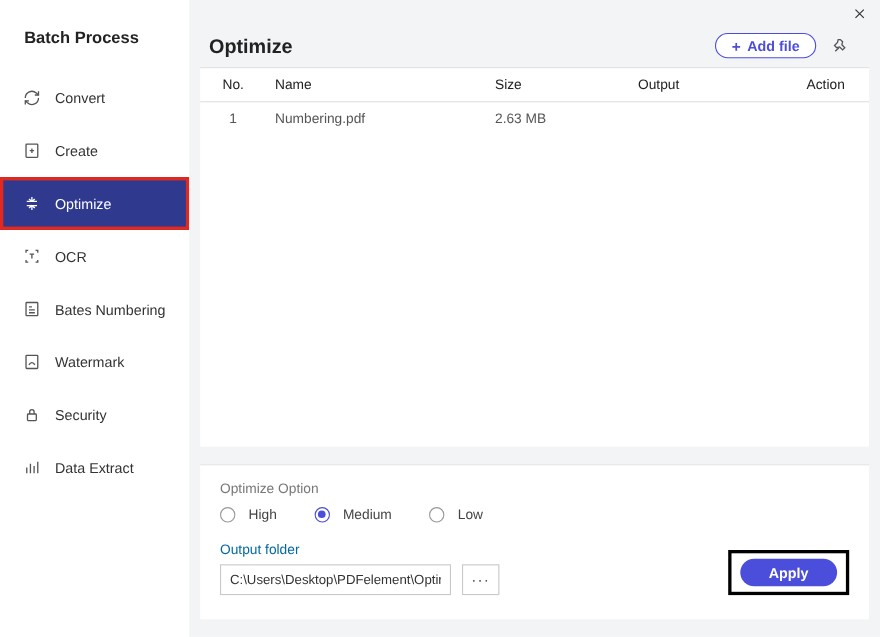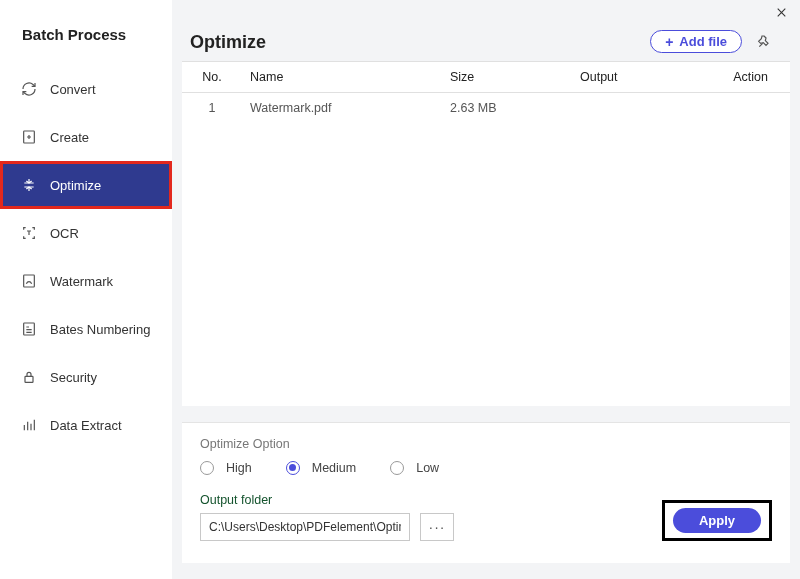--- a/index.html
+++ b/index.html
@@ -190,21 +190,21 @@
     border-radius: 50%;
   }
   .output-row {
     display: flex;
     align-items: flex-end;
     justify-content: space-between;
   }
   .output-left { display: flex; flex-direction: column; }
   .output-label {
     font-size: 12.5px;
-    color: #14532d;
+    color: #0369a1;
     margin-bottom: 6px;
   }
   .output-controls {
     display: flex;
     gap: 10px;
     align-items: center;
   }
   .output-input {
     width: 210px;
     height: 28px;
@@ -291,34 +291,34 @@
             <path d="M9 9h6M12 9v6"></path>
           </svg>
       </span>
       <span>OCR</span>
     </div>
 
     <div class="sidebar-item">
       <span class="icon">
         <svg width="16" height="16" viewBox="0 0 24 24" fill="none" stroke="currentColor" stroke-width="1.8">
             <rect x="4" y="3" width="16" height="18" rx="1"></rect>
+            <path d="M8 9h4M8 13h8M8 17h8"></path>
+          </svg>
+      </span>
+      <span>Bates Numbering</span>
+    </div>
+
+    <div class="sidebar-item">
+      <span class="icon">
+        <svg width="16" height="16" viewBox="0 0 24 24" fill="none" stroke="currentColor" stroke-width="1.8">
+            <rect x="4" y="3" width="16" height="18" rx="1"></rect>
             <path d="M8 16c2-4 6-4 8 0"></path>
           </svg>
       </span>
       <span>Watermark</span>
-    </div>
-
-    <div class="sidebar-item">
-      <span class="icon">
-        <svg width="16" height="16" viewBox="0 0 24 24" fill="none" stroke="currentColor" stroke-width="1.8">
-            <rect x="4" y="3" width="16" height="18" rx="1"></rect>
-            <path d="M8 9h4M8 13h8M8 17h8"></path>
-          </svg>
-      </span>
-      <span>Bates Numbering</span>
     </div>
 
     <div class="sidebar-item">
       <span class="icon">
         <svg width="16" height="16" viewBox="0 0 24 24" fill="none" stroke="currentColor" stroke-width="1.8">
             <rect x="6" y="11" width="12" height="9" rx="1"></rect>
             <path d="M9 11V8a3 3 0 0 1 6 0v3"></path>
           </svg>
       </span>
       <span>Security</span>
@@ -363,21 +363,21 @@
       <div class="table-head">
         <div class="col-no">No.</div>
         <div>Name</div>
         <div>Size</div>
         <div>Output</div>
         <div class="col-action">Action</div>
       </div>
       <div class="table-body">
         <div class="table-row">
           <div class="col-no">1</div>
-          <div>Watermark.pdf</div>
+          <div>Numbering.pdf</div>
           <div>2.63 MB</div>
           <div></div>
           <div class="col-action"></div>
         </div>
       </div>
     </div>
 
     <div class="bottom-panel">
       <div class="option-label">Optimize Option</div>
       <div class="radio-row">

